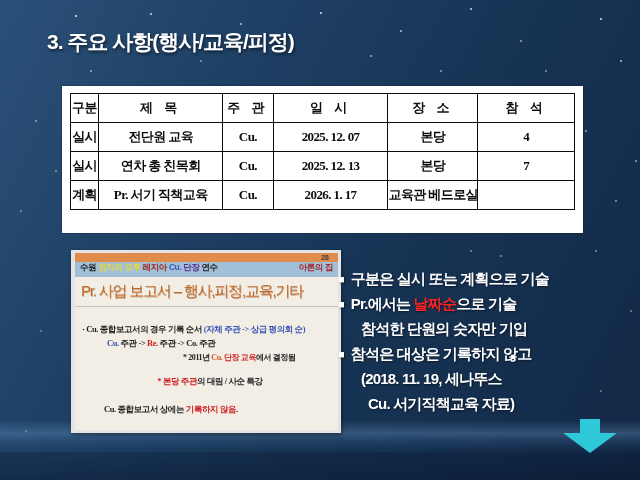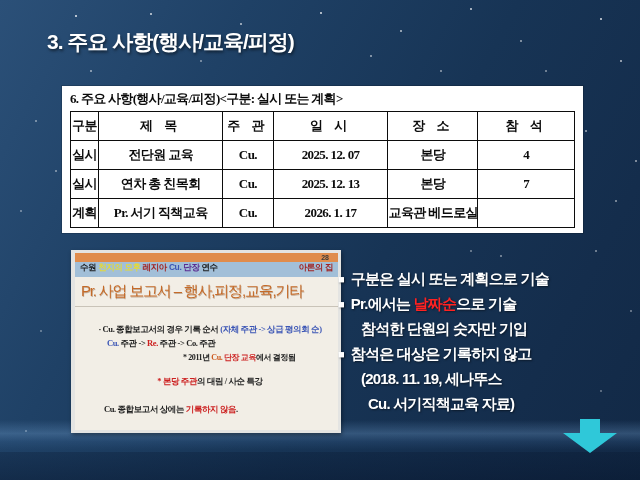--- a/index.html
+++ b/index.html
@@ -65,21 +65,21 @@
   }
   .mini-orange{height:9px;background:#e08c4c;text-align:right;font-size:7px;line-height:9px;
     padding-right:9px;color:#3a3a3a;font-weight:bold;}
   .mini-blue{height:15px;background:#a2bfd8;display:flex;justify-content:space-between;align-items:flex-start;
     padding:0 5px;font-size:8.5px;font-weight:bold;letter-spacing:-0.4px;color:#1a1a1a;white-space:nowrap;}
   .mini-title{font-size:15px;font-weight:normal;color:#c56a28;padding:5px 2px 2px 6px;letter-spacing:-1.2px;
     white-space:nowrap;text-shadow:0.6px 0.6px 0 rgba(110,55,10,.35);}
   .mini-divider{height:1px;background:#c9c3b8;margin:3px 0 0 0;}
   .mini-body{font-family:"Liberation Serif",serif;font-size:8.5px;font-weight:bold;color:#222;
     letter-spacing:-0.4px;white-space:nowrap;}
-  .mb-line1{margin:17px 0 0 7px;text-align:center;}
+  .mb-line1{margin:17px 0 0 7px;}
   .mb-line2{margin:2px 0 0 32px;}
   .mb-line3{margin:2px 0 0 108px;font-size:8px;}
   .mb-line4{margin:13px 0 16px 7px;text-align:center;}
   .mb-line5{margin:2px 0 0 29px;}
   .mb-line6{margin:2px 0 0 29px;}
   .t-yellow{color:#e3d93a;} .t-dkred{color:#a02323;} .t-blue{color:#3b55b5;}
   .t-purple{color:#5b2d91;} .t-black{color:#1a1a1a;} .t-red{color:#cc2020;} .t-orange{color:#cd5a20;}
 
   
   .notes{position:absolute;left:338px;top:266px;width:288px;color:#ffffff;font-weight:bold;
@@ -96,21 +96,20 @@
 </head>
 <body>
 
 <div class="star"></div>
 <div class="light-streak"></div>
 <div class="bottom-shade"></div>
 
 <div class="slide-title">3. 주요 사항(행사/교육/피정)</div>
 
 <div class="table-panel">
-  <div class="table-caption">6. 주요 사항(행사/교육/피정)&lt;구분: 실시 또는 계획&gt;</div>
   <table>
     <colgroup>
       <col style="width:5.6%">
         <col style="width:24.6%">
         <col style="width:10%">
       <col style="width:22.8%">
         <col style="width:17.8%">
         <col style="width:19.2%">
     </colgroup>
     <tbody>

